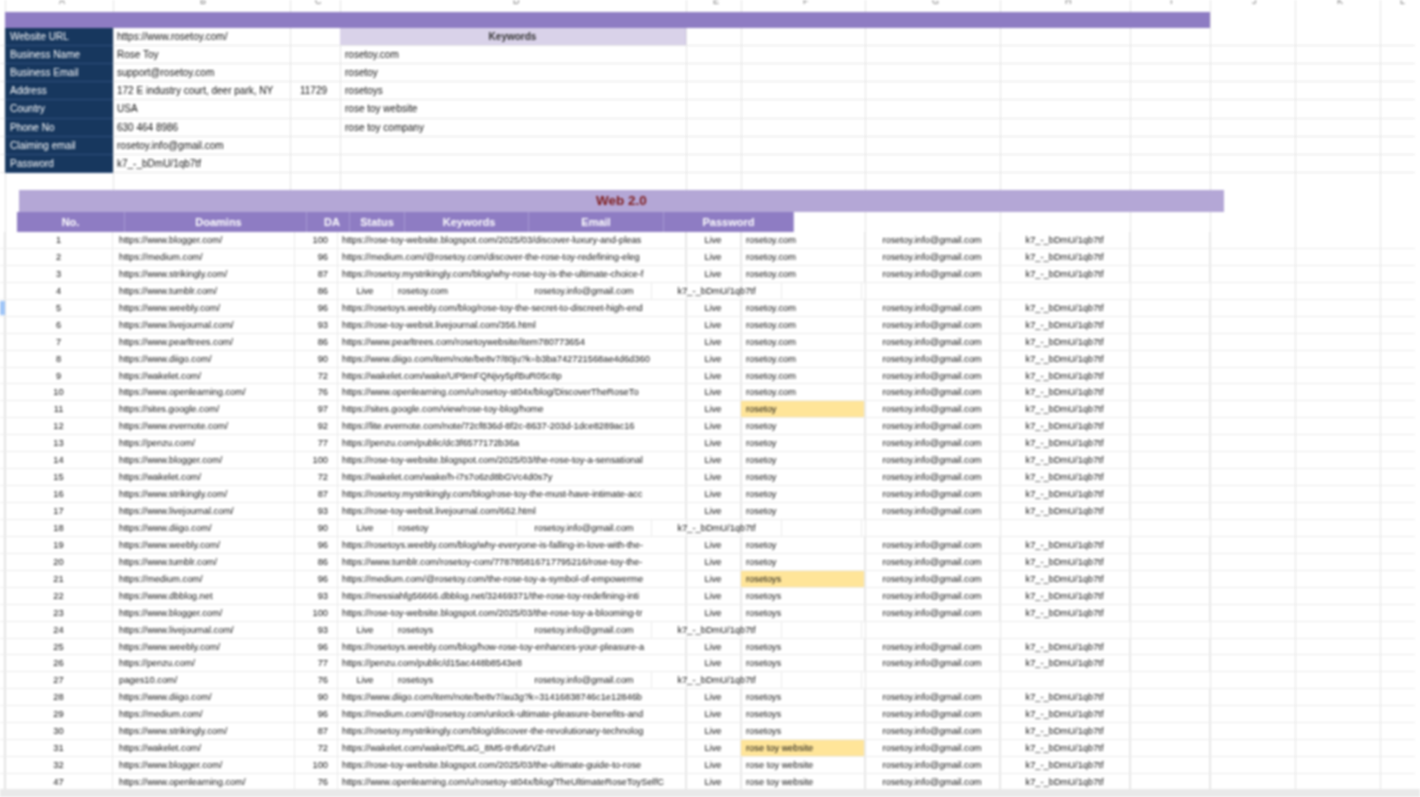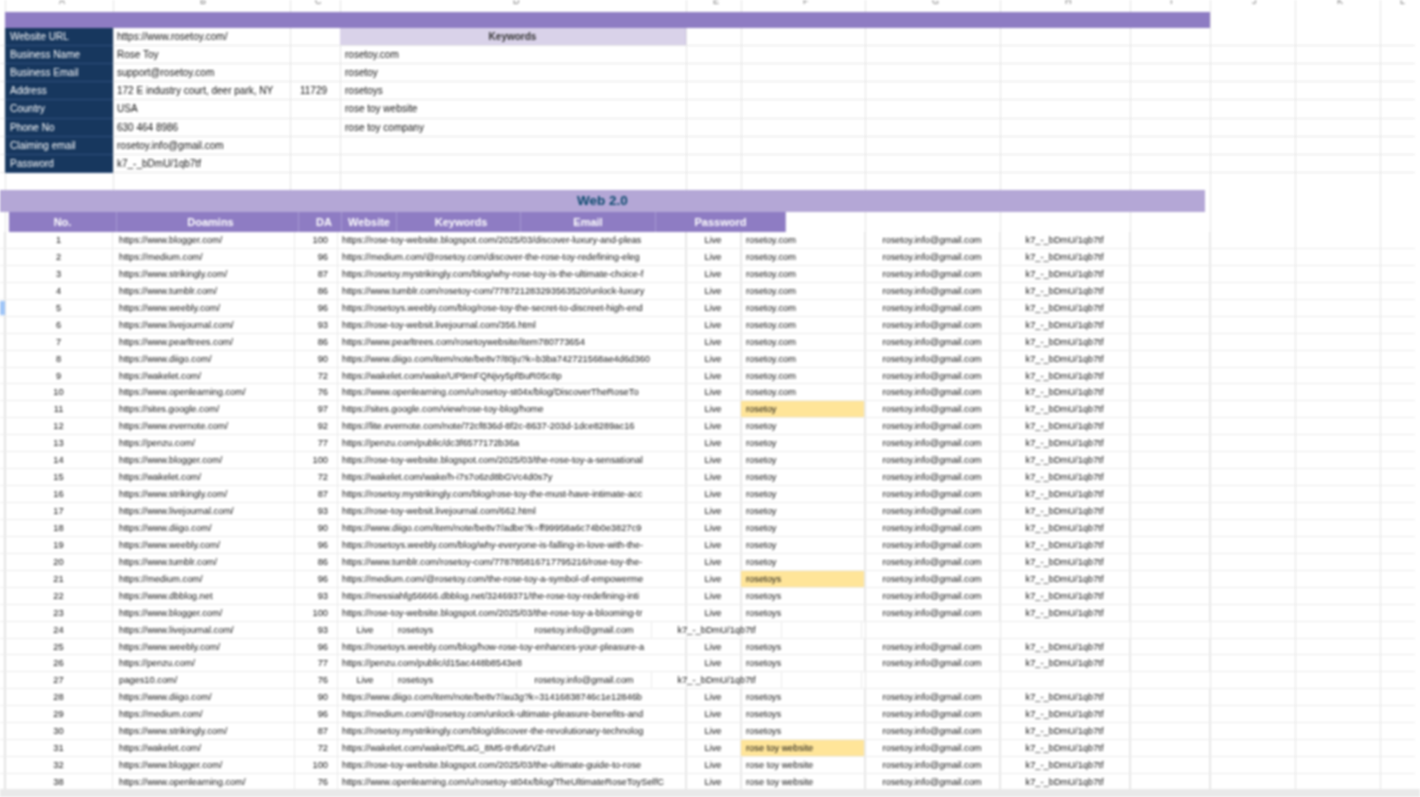--- a/index.html
+++ b/index.html
@@ -21,24 +21,24 @@
   .ic.label{width:108px;background:#17375e;color:#fff;font-weight:normal;padding-left:5px;
             border-bottom:1px solid #2f4f7d;margin-bottom:-1px;height:18.12px;}
   .ic.val{width:177px;padding-left:4px;overflow:visible;}
   .ic.colc{width:50px;text-align:center;padding-right:3px;}
   .ic.kwcol{width:346px;padding-left:5px;overflow:hidden;}
   .ic.kwhead{background:#d9d2e9;text-align:center;font-weight:600;color:#333;padding-left:0;
              border-right:1px solid #cfc6e4;}
   .ic.irest{flex:1;}
   .gaprow{width:1415px;height:17px;}
   
-  #web20band{position:absolute;left:0;top:190px;width:1205px;height:22px;background:#b4a7d6;
-             text-align:center;font-weight:bold;font-size:13.5px;line-height:22px;color:#0c4a6e;}
-  
-  #thead{position:absolute;left:4px;top:212px;display:flex;height:20px;}
+  #web20band{position:absolute;left:19px;top:190px;width:1205px;height:22px;background:#b4a7d6;
+             text-align:center;font-weight:bold;font-size:13.5px;line-height:22px;color:#7f1d1d;}
+  
+  #thead{position:absolute;left:12px;top:212px;display:flex;height:20px;}
   .h{box-sizing:border-box;background:#8e7cc3;color:#fff;font-weight:bold;font-size:11px;
      line-height:20px;text-align:center;border-right:1px solid #a79ad2;overflow:hidden;white-space:nowrap;}
   .h.gut{width:5px;background:transparent;border-right:none;}
   
   #tbody{position:absolute;left:0;top:232px;}
   .trow{display:flex;width:1415px;height:16.95px;box-sizing:border-box;border-bottom:1px solid #ebebeb;}
   .c{box-sizing:border-box;border-right:1px solid #ebebeb;font-size:9.3px;line-height:16px;
      white-space:nowrap;overflow:hidden;color:#111;}
   .w-gut{width:5px;border-right:1px solid #e4e4e4;}
   .w-no{width:108px;text-align:center;}
@@ -168,21 +168,21 @@
 <div class="gaprow"></div>
       </div>
 
     <div id="web20band">Web 2.0</div>
 
     <div id="thead">
       <div class="h gut"></div>
       <div class="h w-no">No.</div>
       <div class="h w-dom">Doamins</div>
       <div class="h w-da">DA</div>
-      <div class="h w-status">Website</div>
+      <div class="h w-status">Status</div>
       <div class="h w-kw">Keywords</div>
       <div class="h w-email">Email</div>
       <div class="h w-pwd">Password</div>
     </div>
 
     <div id="tbody">
   <div class="trow">
     <div class="c w-gut"></div>
     <div class="c w-no">1</div>
     <div class="c w-dom">https://www.blogger.com/</div>
@@ -219,21 +219,20 @@
     <div class="c w-email">rosetoy.info@gmail.com</div>
     <div class="c w-pwd">k7_-_bDmU/1qb7tf</div>
     <div class="c w-extra"></div>
   </div>
 
   <div class="trow">
     <div class="c w-gut"></div>
     <div class="c w-no">4</div>
     <div class="c w-dom">https://www.tumblr.com/</div>
     <div class="c w-da">86</div>
-    <div class="c w-post">https://www.tumblr.com/rosetoy-com/778721283293563520/unlock-luxury</div>
     <div class="c w-status">Live</div>
     <div class="c w-kw">rosetoy.com</div>
     <div class="c w-email">rosetoy.info@gmail.com</div>
     <div class="c w-pwd">k7_-_bDmU/1qb7tf</div>
     <div class="c w-extra"></div>
   </div>
 
   <div class="trow">
     <div class="c w-gut"></div>
     <div class="c w-no">5</div>
@@ -401,21 +400,20 @@
     <div class="c w-email">rosetoy.info@gmail.com</div>
     <div class="c w-pwd">k7_-_bDmU/1qb7tf</div>
     <div class="c w-extra"></div>
   </div>
 
   <div class="trow">
     <div class="c w-gut"></div>
     <div class="c w-no">18</div>
     <div class="c w-dom">https://www.diigo.com/</div>
     <div class="c w-da">90</div>
-    <div class="c w-post">https://www.diigo.com/item/note/be8v7/adbe?k=ff99958a6c74b0e3827c9</div>
     <div class="c w-status">Live</div>
     <div class="c w-kw">rosetoy</div>
     <div class="c w-email">rosetoy.info@gmail.com</div>
     <div class="c w-pwd">k7_-_bDmU/1qb7tf</div>
     <div class="c w-extra"></div>
   </div>
 
   <div class="trow">
     <div class="c w-gut"></div>
     <div class="c w-no">19</div>
@@ -591,21 +589,21 @@
     <div class="c w-post">https://rose-toy-website.blogspot.com/2025/03/the-ultimate-guide-to-rose</div>
     <div class="c w-status">Live</div>
     <div class="c w-kw">rose toy website</div>
     <div class="c w-email">rosetoy.info@gmail.com</div>
     <div class="c w-pwd">k7_-_bDmU/1qb7tf</div>
     <div class="c w-extra"></div>
   </div>
 
   <div class="trow">
     <div class="c w-gut"></div>
-    <div class="c w-no">38</div>
+    <div class="c w-no">47</div>
     <div class="c w-dom">https://www.openlearning.com/</div>
     <div class="c w-da">76</div>
     <div class="c w-post">https://www.openlearning.com/u/rosetoy-st04x/blog/TheUltimateRoseToySelfC</div>
     <div class="c w-status">Live</div>
     <div class="c w-kw">rose toy website</div>
     <div class="c w-email">rosetoy.info@gmail.com</div>
     <div class="c w-pwd">k7_-_bDmU/1qb7tf</div>
     <div class="c w-extra"></div>
   </div>
 </div>

